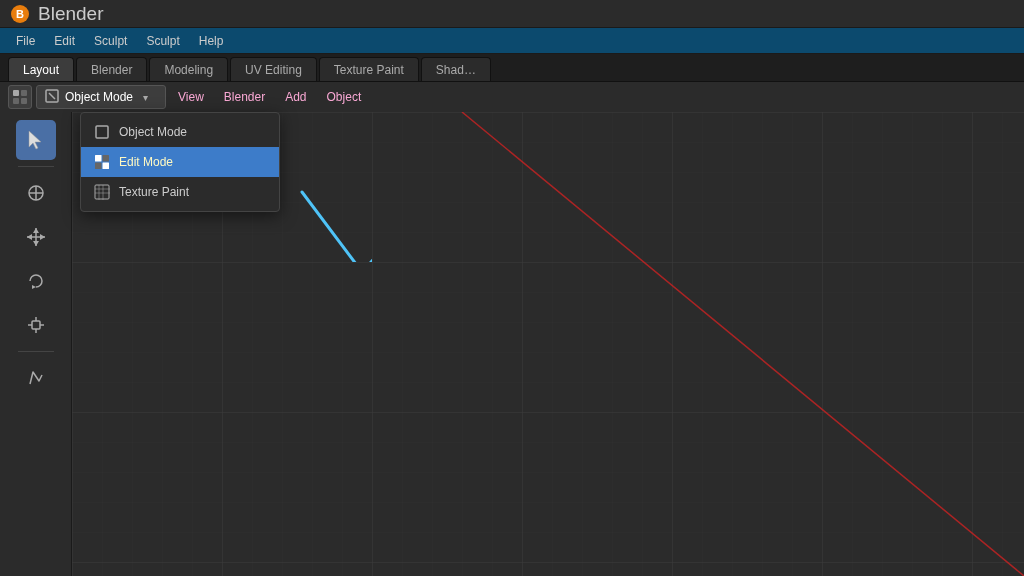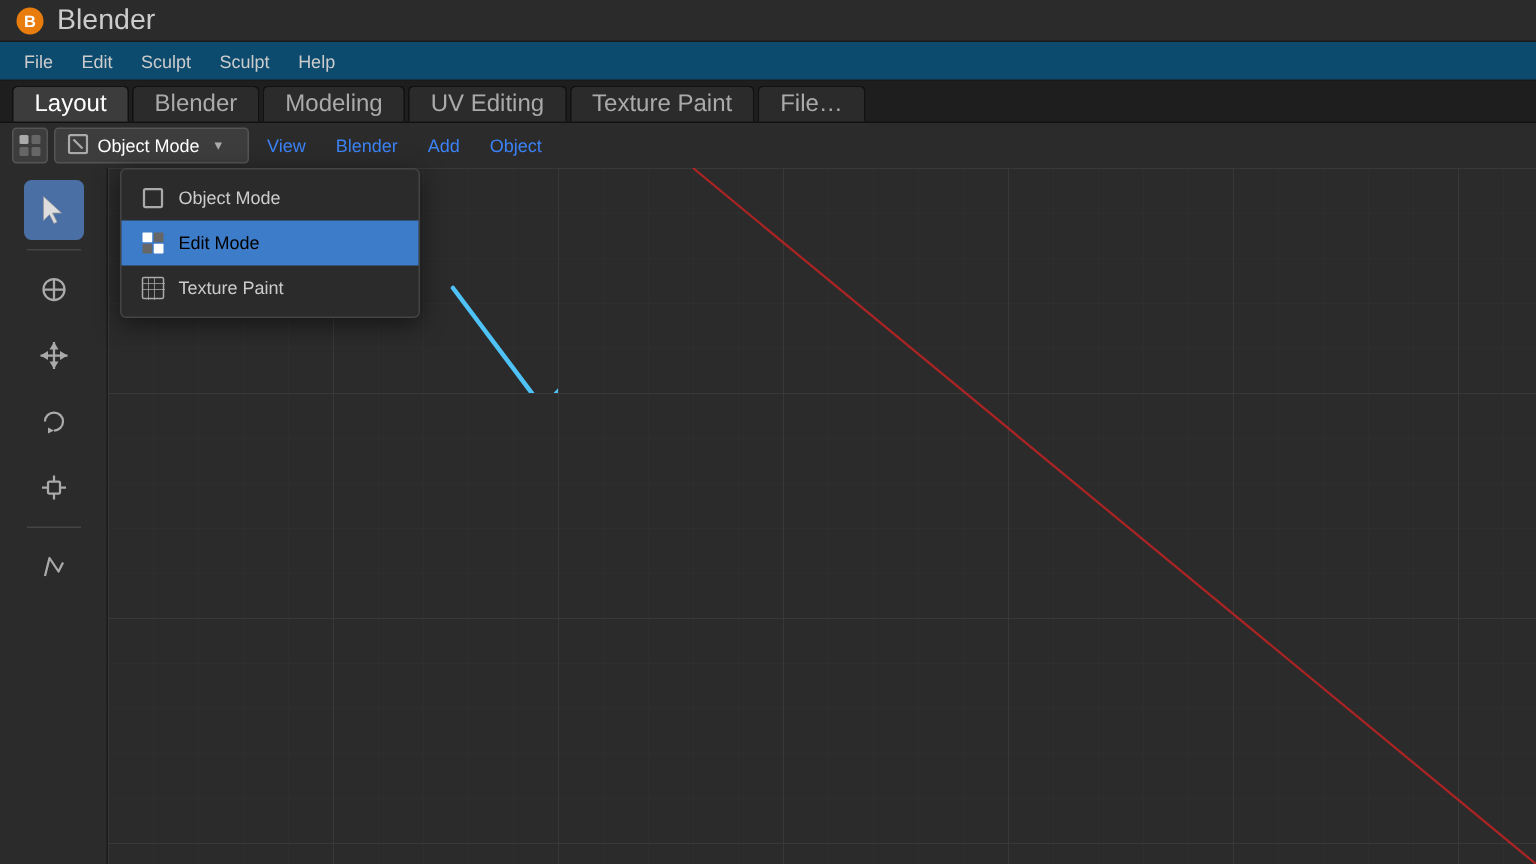--- a/index.html
+++ b/index.html
@@ -58,21 +58,21 @@
       padding: 0 8px;
       gap: 2px;
       border-bottom: 1px solid #111;
       position: absolute;
       top: 54px;
       left: 0;
       right: 0;
     }
     .workspace-tab {
       color: #aaa;
-      font-size: 16px;
+      font-size: 12px;
       padding: 4px 14px;
       cursor: pointer;
       background: #2b2b2b;
       border-radius: 4px 4px 0 0;
       border: 1px solid #111;
       border-bottom: none;
       height: 24px;
       display: flex;
       align-items: center;
     }
@@ -117,21 +117,21 @@
       padding: 2px 8px;
       height: 24px;
       display: flex;
       align-items: center;
       gap: 6px;
       cursor: pointer;
       min-width: 130px;
     }
     .chevron { color: #aaa; font-size: 10px; margin-left: 4px; }
     .header-btn {
-      color: #3b82f6;
+      color: #f9a8d4;
       font-size: 12px;
       padding: 2px 8px;
       cursor: pointer;
       border-radius: 3px;
       height: 24px;
       display: flex;
       align-items: center;
     }
 
     
@@ -203,21 +203,21 @@
     }
     .dropdown-menu-item {
       display: flex;
       align-items: center;
       gap: 8px;
       padding: 6px 12px;
       color: #ccc;
       font-size: 12px;
       cursor: pointer;
     }
-    .dropdown-menu-item.selected { background: #3d7cc9; color: #000000; }
+    .dropdown-menu-item.selected { background: #3d7cc9; color: #fef9c3; }
     .menu-item-icon {
       width: 18px;
       height: 18px;
       flex-shrink: 0;
       display: flex;
       align-items: center;
       justify-content: center;
     }
 
     
@@ -245,21 +245,21 @@
   <div class="menu-item">Sculpt</div>
   <div class="menu-item">Help</div>
 </div>
 
 <div id="workspace-tabs">
   <div class="workspace-tab active">Layout</div>
   <div class="workspace-tab">Blender</div>
   <div class="workspace-tab">Modeling</div>
   <div class="workspace-tab">UV Editing</div>
   <div class="workspace-tab">Texture Paint</div>
-  <div class="workspace-tab">File…</div>
+  <div class="workspace-tab">Shad…</div>
 </div>
 
 <div id="header-toolbar">
 
   <div class="toolbar-icon-btn">
     <svg width="16" height="16" viewBox="0 0 16 16">
       <rect x="1" y="1" width="6" height="6" fill="#aaa" rx="1"></rect>
       <rect x="9" y="1" width="6" height="6" fill="#666" rx="1"></rect>
       <rect x="1" y="9" width="6" height="6" fill="#666" rx="1"></rect>
       <rect x="9" y="9" width="6" height="6" fill="#666" rx="1"></rect>

